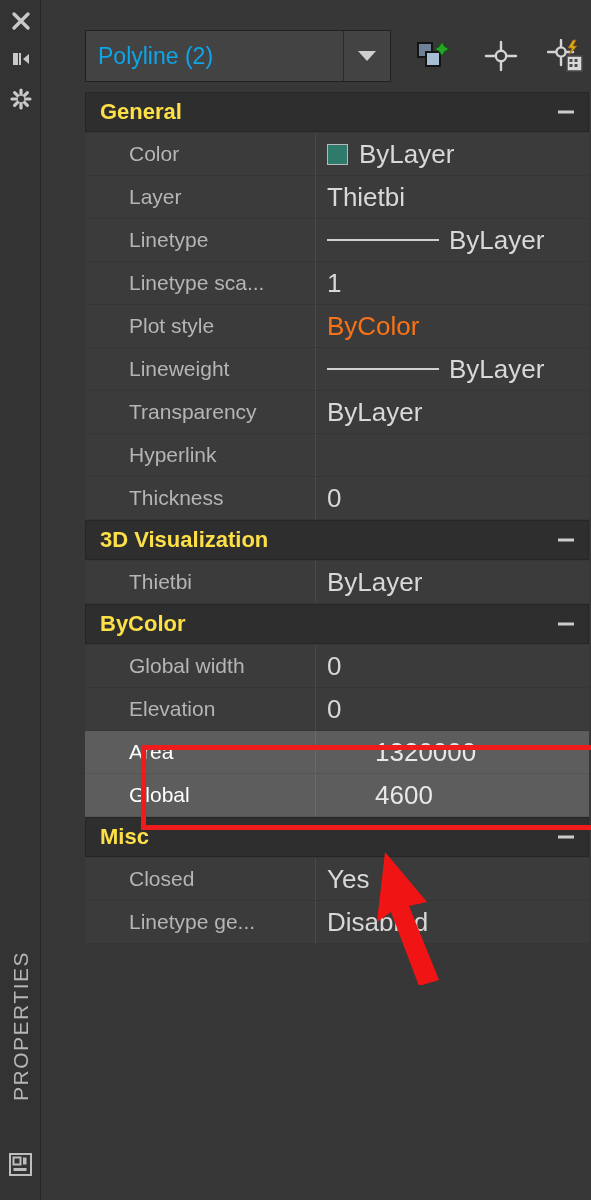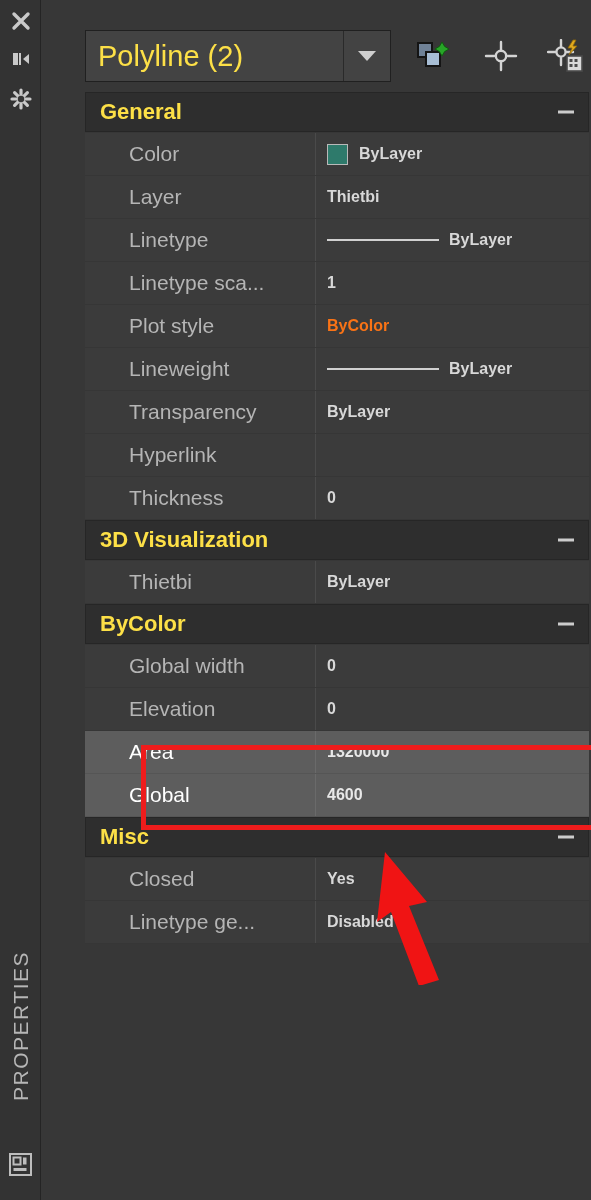--- a/index.html
+++ b/index.html
@@ -59,22 +59,22 @@
   #object-combo{
     position:absolute;left:0;top:0;width:306px;height:52px;
     background:#434343;
     border:1px solid #202020;
     box-sizing:border-box;
     display:flex;align-items:center;
   }
   #object-combo-value{
     flex:1;
     padding-left:12px;
-    color:#fde047;
-    font-size:29px;
+    color:#0ea5e9;
+    font-size:23px;
     white-space:nowrap;overflow:hidden;
   }
   #object-combo-arrow{
     width:46px;height:100%;
     border-left:1px solid #2a2a2a;
     display:flex;align-items:center;justify-content:center;
   }
   #object-combo-arrow i{
     display:block;width:0;height:0;
     border-left:9px solid transparent;
@@ -129,27 +129,27 @@
     white-space:nowrap;overflow:hidden;
     border-right:1px solid #4a4a4a;
     height:100%;
     display:flex;align-items:center;
   }
   .prop-value{
     flex:1;
     box-sizing:border-box;
     padding-left:11px;
     color:#d8d8d8;
-    font-size:16px;
+    font-size:26px;
     white-space:nowrap;overflow:hidden;
     height:100%;
-    display:flex;align-items:center;font-weight:bold;
+    display:flex;align-items:center;
   }
   .prop-value.dim{color:#f97316;}
-  .prop-row.highlight{background:#5d5d5d;border-bottom:1px solid #555555;}
+  .prop-row.highlight{background:#5d5d5d;border-bottom:1px solid #555555;gap:48px;}
   .prop-row.highlight .prop-label{color:#ffffff;border-right:1px solid #6a6a6a;}
   .prop-row.highlight .prop-value{color:#e8e8e8;}
 
   .swatch{
     display:inline-block;
     width:19px;height:19px;
     background:#2e7a6b;
     border:1px solid #b9b9b9;
     margin-right:11px;
     flex:0 0 auto;

